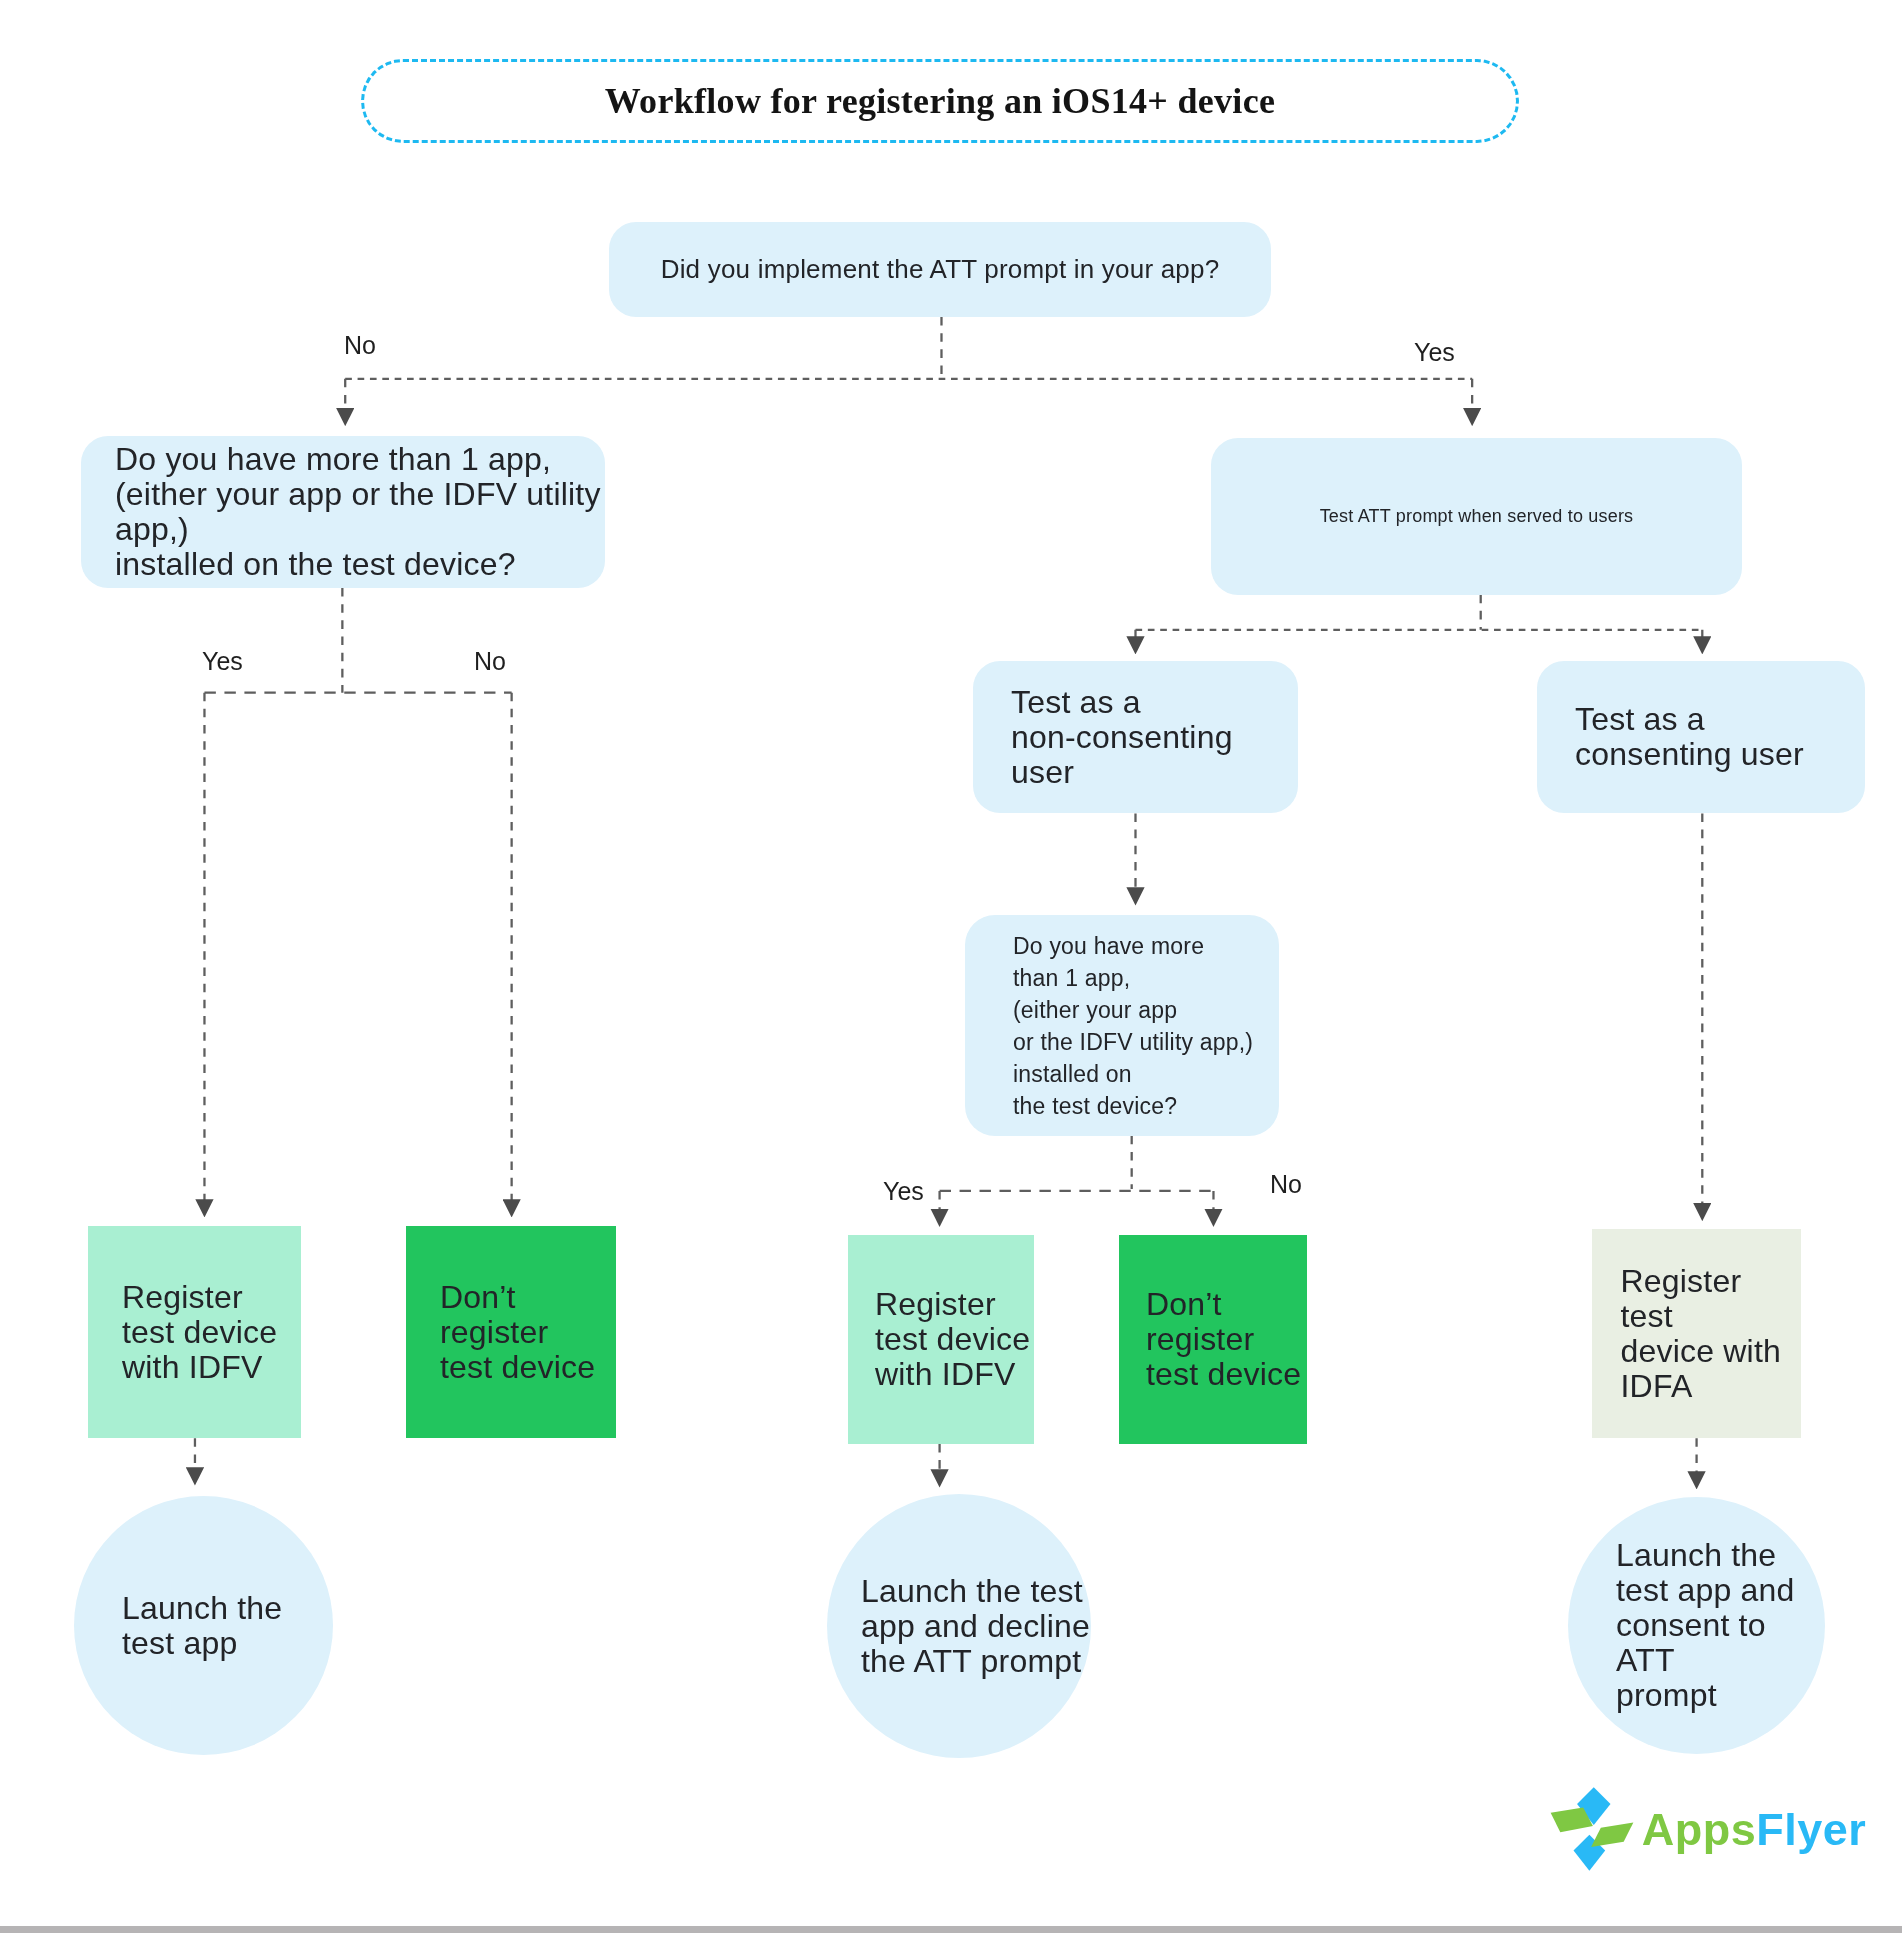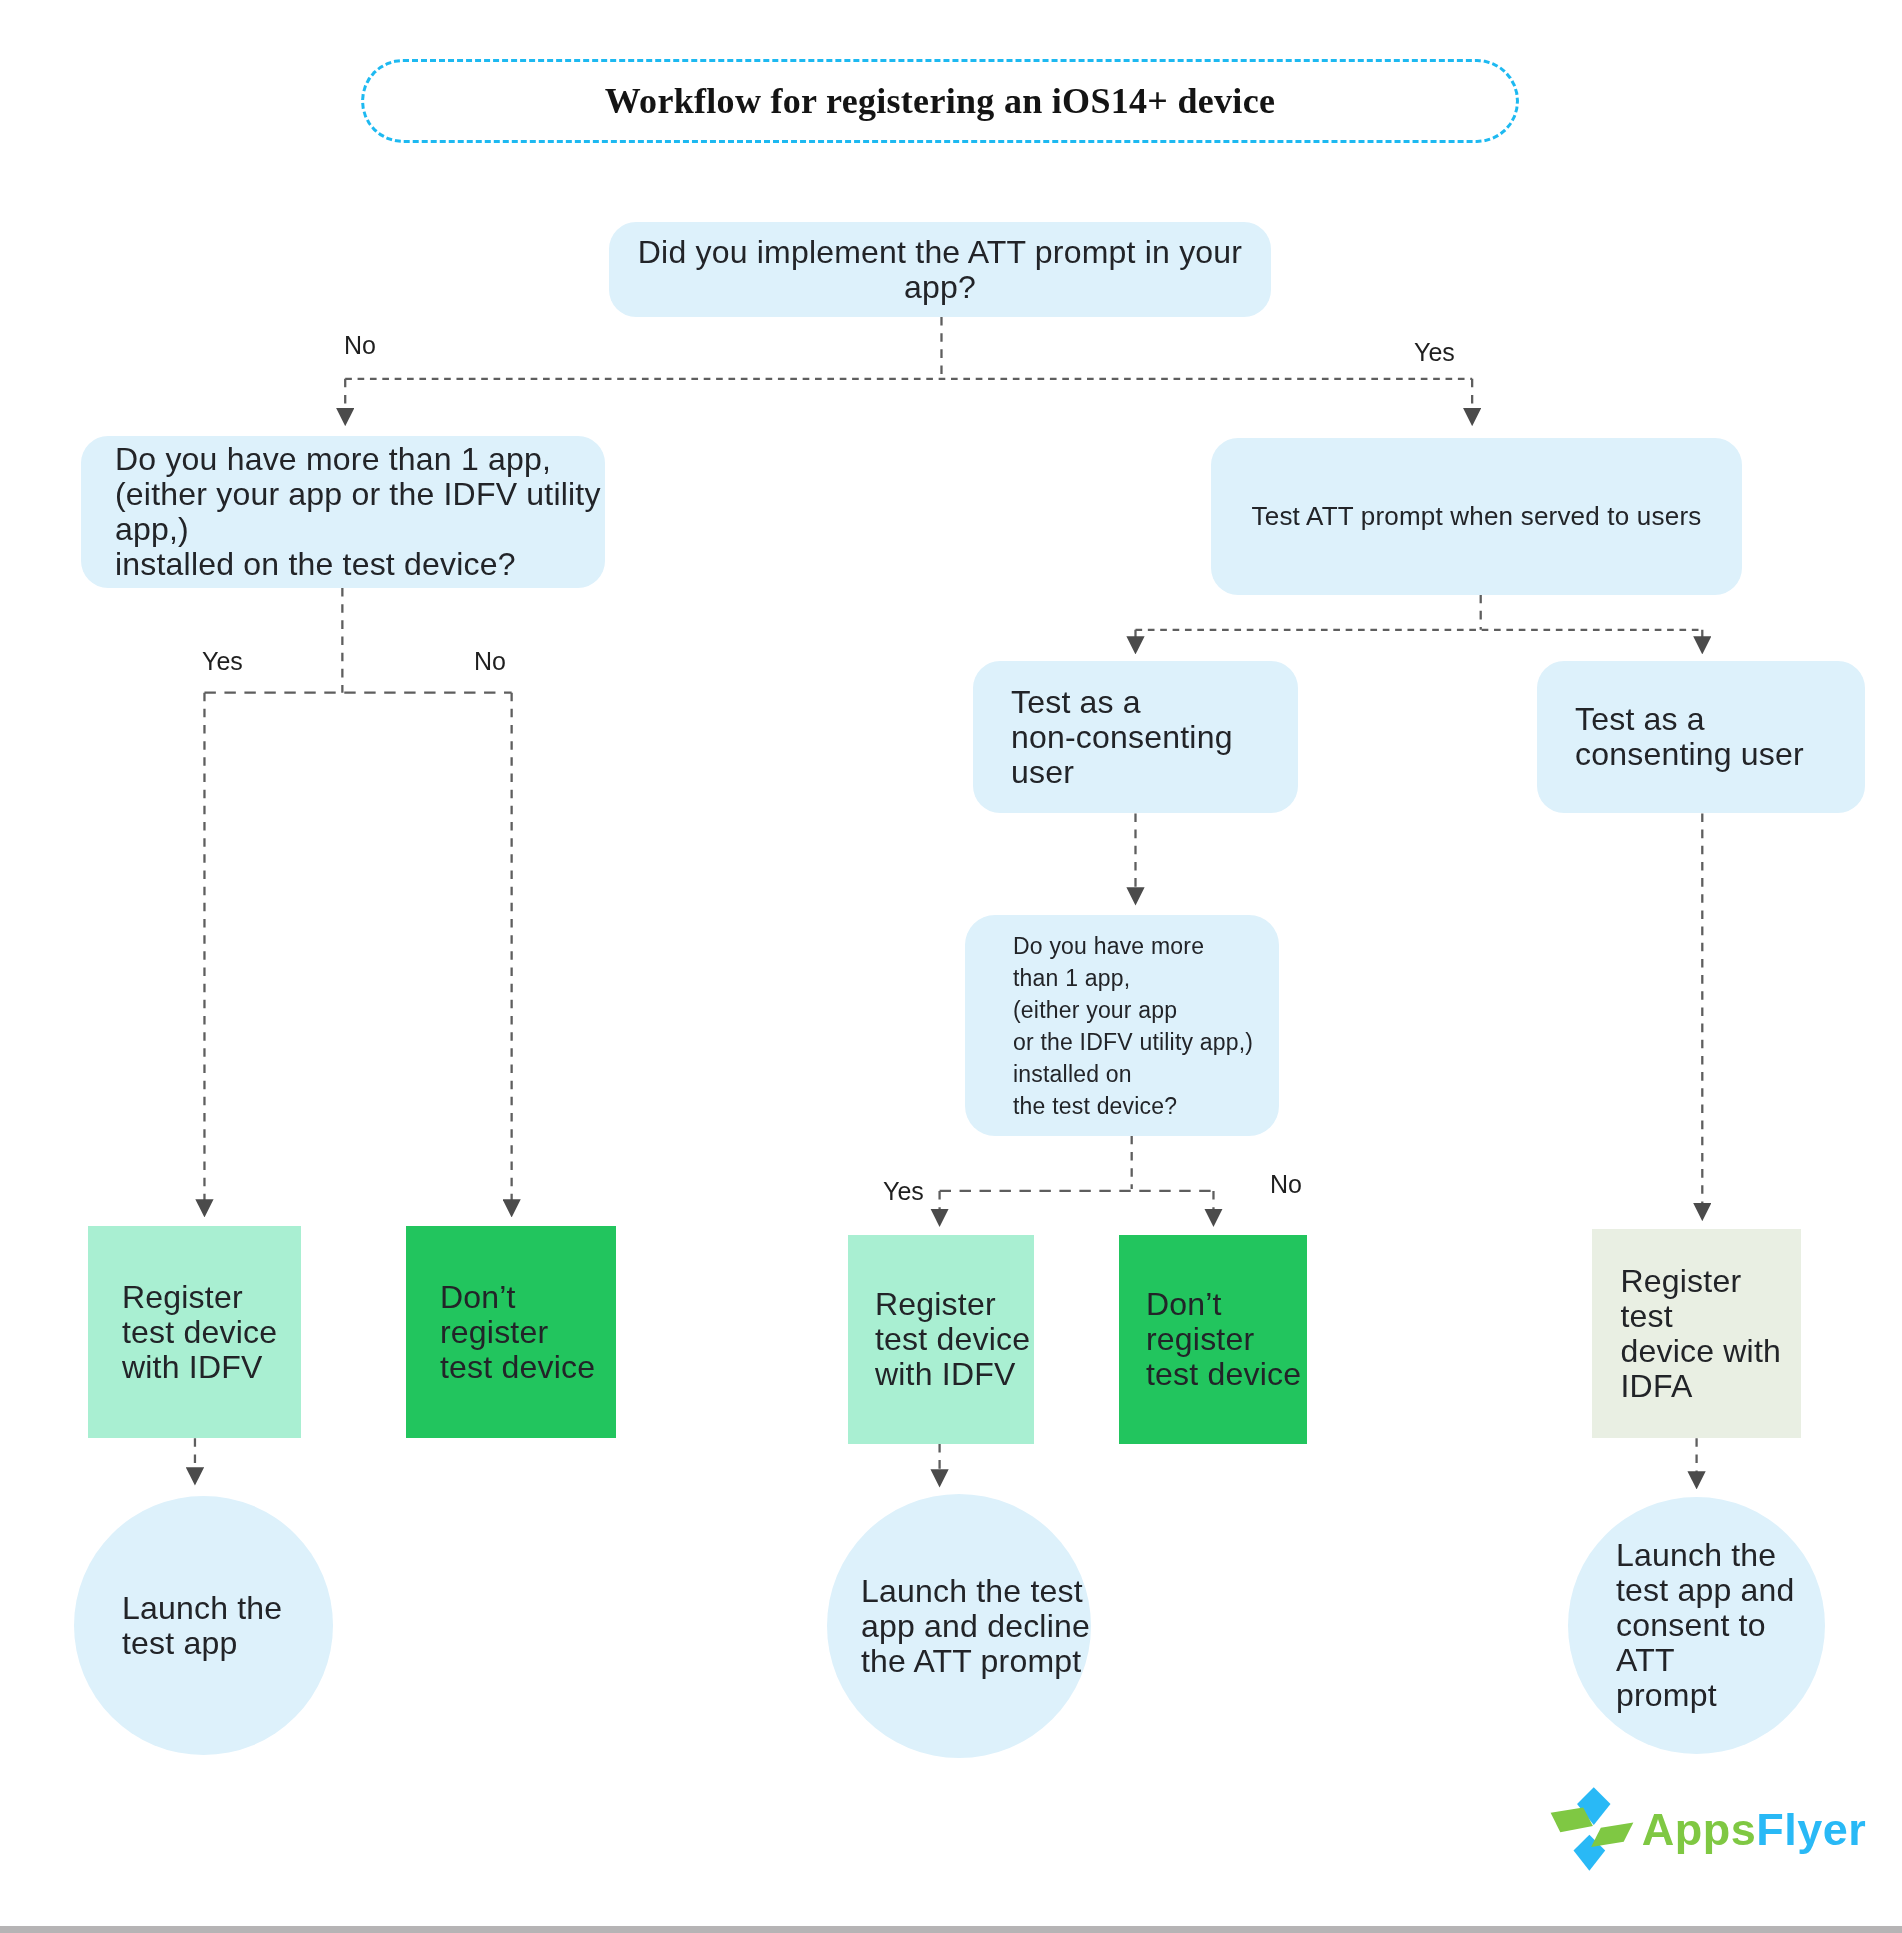--- a/index.html
+++ b/index.html
@@ -25,24 +25,24 @@
   }
   .centered{justify-content:center;text-align:center;}
   .title-box{
     position:absolute;left:361px;top:59px;width:1158px;height:84px;
     border:3.8px dashed #1db9f1;border-radius:42px;
     display:flex;align-items:center;justify-content:center;
     box-sizing:border-box;z-index:2;background:#ffffff;
   }
   .title-box .txt{font-size:36px;font-weight:700;color:#141414;letter-spacing:0.3px;white-space:nowrap;font-family:Liberation Serif, serif;}
   .q1{left:609px;top:222px;width:662px;height:95px;}
-  .q1 .txt{font-size:32px;}
+  .q1 .txt{font-size:26px;}
   .lq2{left:81px;top:436px;width:524px;height:152px;padding-left:34px;}
   .rq{left:1211px;top:438px;width:531px;height:157px;}
-  .rq .txt{font-size:26px;}
+  .rq .txt{font-size:18px;}
   .nonconsent{left:973px;top:661px;width:325px;height:152px;padding-left:38px;}
   .consent{left:1537px;top:661px;width:328px;height:152px;padding-left:38px;}
   .midq{left:965px;top:915px;width:314px;height:221px;padding-left:48px;border-radius:30px;}
   .midq .txt{font-size:23px;line-height:32px;}
   .box-sq{z-index:2;}
   .greenA{left:88px;top:1226px;width:213px;height:212px;padding-left:34px;}
   .purpleA{left:406px;top:1226px;width:210px;height:212px;padding-left:34px;}
   .greenB{left:848px;top:1235px;width:186px;height:209px;padding-left:27px;}
   .purpleB{left:1119px;top:1235px;width:188px;height:209px;padding-left:27px;}
   .sageB{left:1592px;top:1229px;width:209px;height:209px;padding-left:28.5px;}

